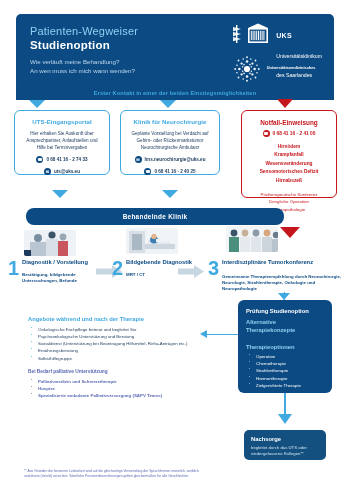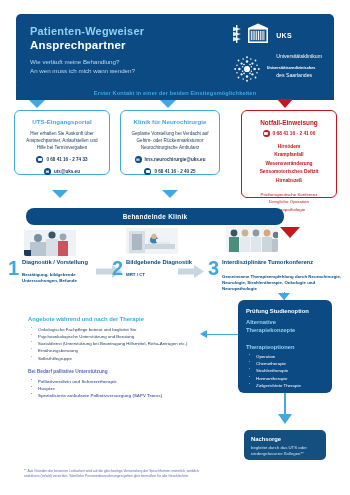--- a/index.html
+++ b/index.html
@@ -13,21 +13,21 @@
   }
   .page{position:relative;width:350px;height:495px;}
 
   
   .header{
     position:absolute;left:16px;top:14px;width:318px;height:76px;
     background:#0b4a82;border-radius:5px;
   }
   .hdr-title1{
     position:absolute;left:14px;top:11px;
-    font-size:11px;font-weight:bold;color:#8fd0f2;letter-spacing:.2px;
+    font-size:11px;font-weight:normal;color:#8fd0f2;letter-spacing:.2px;
   }
   .hdr-title2{
     position:absolute;left:14px;top:25px;
     font-size:11.5px;font-weight:bold;color:#ffffff;letter-spacing:.2px;
   }
   .hdr-sub1{
     position:absolute;left:14px;top:44px;
     font-size:6.2px;color:#bcd9ee;
   }
   .hdr-sub2{
@@ -197,21 +197,21 @@
   
   .conn{position:absolute;background:#3fa9e0;}
 </style>
 </head>
 <body>
 
 <div class="page">
 
   <div class="header">
     <div class="hdr-title1">Patienten-Wegweiser</div>
-    <div class="hdr-title2">Ansprechpartner</div>
+    <div class="hdr-title2">Studienoption</div>
     <div class="hdr-sub1">Wie verläuft meine Behandlung?</div>
     <div class="hdr-sub2">An wen muss ich mich wann wenden?</div>
 
     <div class="logo-uks">
       <span class="logo-mark">
         <svg width="42" height="22" viewBox="0 0 42 22">
           <g fill="#ffffff">
             <rect x="7" y="2" width="1.4" height="18"></rect>
             <path d="M4 4 q5 1 8 2 q-4 1.6 -8 2.2 z" opacity=".9"></path>
             <path d="M4 9 q5 1 8 2 q-4 1.6 -8 2.2 z" opacity=".9"></path>

